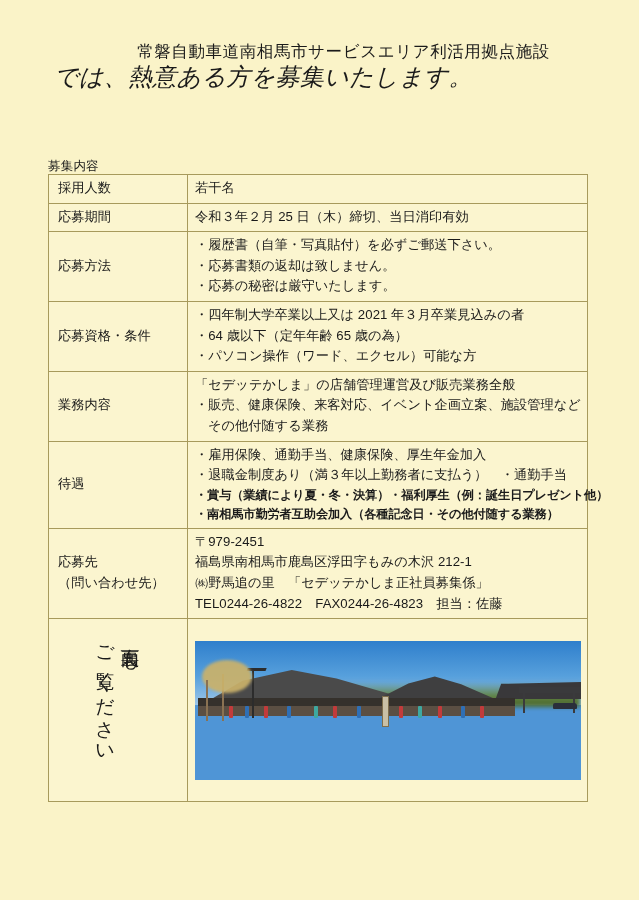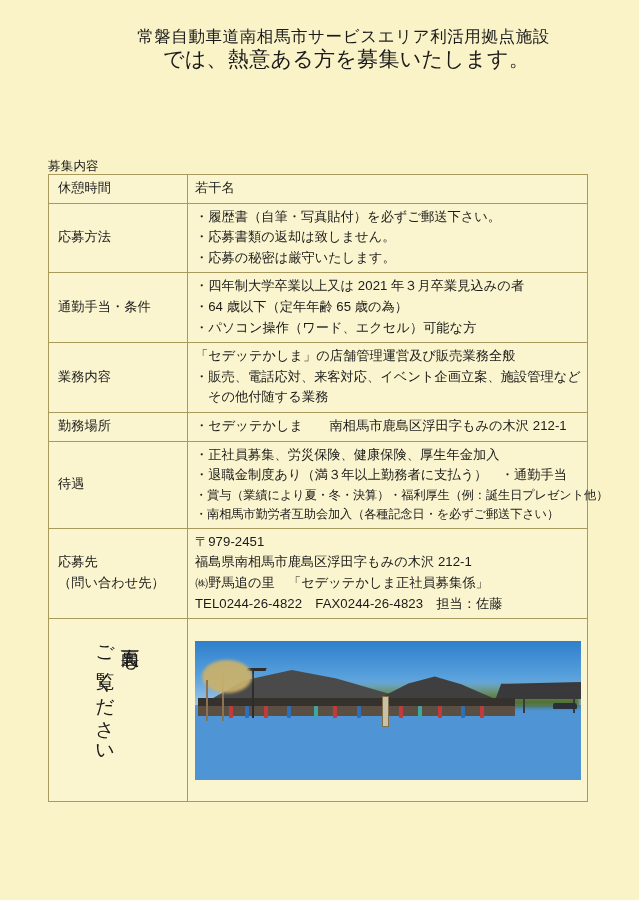--- a/index.html
+++ b/index.html
@@ -11,21 +11,21 @@
     height: 900px;
     background: #faf3c8;
     font-family: "Liberation Sans", "DejaVu Sans", sans-serif;
     color: #1a1a1a;
     overflow: hidden;
     position: relative;
   }
 
   
   #header {
-    padding-top: 27px;
+    padding-top: 42px;
     text-align: center;
     margin-left: 48px;
   }
   .hdr-line1 {
     font-size: 16.5px;
     letter-spacing: 0.6px;
     line-height: 1.1;
     white-space: nowrap;
   }
   .hdr-line2 {
@@ -37,26 +37,27 @@
     white-space: nowrap;
   }
   .hdr-line3 {
     font-size: 18.5px;
     letter-spacing: 0.3px;
     line-height: 1.38;
     margin-top: 10px;
     white-space: nowrap;
   }
   .hdr-line4 {
-    font-size: 21px;
+    font-size: 24px;
     letter-spacing: 0.3px;
     line-height: 1.38;
     white-space: nowrap;
-    text-align: center;
+    text-align: left;
     padding-left: 6px;
+    font-style: italic;
   }
 
   
   #table-caption {
     position: absolute;
     left: 48px;
     top: 158px;
     font-size: 12.5px;
     letter-spacing: 0.2px;
   }
@@ -83,21 +84,21 @@
     width: 122px;
     text-align: left;
     padding-left: 9px;
   }
   #recruit-table td.value {
     text-align: left;
   }
   .vline { display: block; white-space: nowrap; }
   .vline.indent { padding-left: 74px; }
   .vline.indent2 { padding-left: 13px; }
-  .vline.small { font-size: 12.2px; letter-spacing: -0.1px; }
+  .vline.small { font-size: 12.2px; letter-spacing: -0.1px; font-weight: bold; }
   .label-2line { line-height: 1.5; }
 
   
   td.bottom-cell-left {
     height: 182px;
     vertical-align: top;
     padding: 0 !important;
   }
   td.bottom-cell-right {
     padding: 0 !important;
@@ -220,72 +221,72 @@
 <div id="header">
   <div class="hdr-line1">常磐自動車道南相馬市サービスエリア利活用拠点施設</div>
   <div class="hdr-line4">では、熱意ある方を募集いたします。</div>
 </div>
 
 <div id="table-caption">募集内容</div>
 
 <table id="recruit-table">
   <tbody>
     <tr>
-      <td class="label">休憩時間</td>
+      <td class="label">採用人数</td>
       <td class="value">
         <span class="vline">若干名</span>
       </td>
     </tr>
 
+    <tr>
+      <td class="label">応募期間</td>
+      <td class="value">
+        <span class="vline">令和３年２月 25 日（木）締切、当日消印有効</span>
+      </td>
+    </tr>
 
     <tr>
       <td class="label">応募方法</td>
       <td class="value">
         <span class="vline">・履歴書（自筆・写真貼付）を必ずご郵送下さい。</span>
         <span class="vline">・応募書類の返却は致しません。</span>
         <span class="vline">・応募の秘密は厳守いたします。</span>
       </td>
     </tr>
 
     <tr>
-      <td class="label">通勤手当・条件</td>
+      <td class="label">応募資格・条件</td>
       <td class="value">
         <span class="vline">・四年制大学卒業以上又は 2021 年３月卒業見込みの者</span>
         <span class="vline">・64 歳以下（定年年齢 65 歳の為）</span>
         <span class="vline">・パソコン操作（ワード、エクセル）可能な方</span>
       </td>
     </tr>
 
     <tr>
       <td class="label">業務内容</td>
       <td class="value">
         <span class="vline">「セデッテかしま」の店舗管理運営及び販売業務全般</span>
-        <span class="vline">・販売、電話応対、来客対応、イベント企画立案、施設管理など</span>
+        <span class="vline">・販売、健康保険、来客対応、イベント企画立案、施設管理など</span>
         <span class="vline indent2">その他付随する業務</span>
       </td>
     </tr>
 
 
 
 
-    <tr>
-      <td class="label">勤務場所</td>
-      <td class="value">
-        <span class="vline">・セデッテかしま　　南相馬市鹿島区浮田字もみの木沢 212-1</span>
-      </td>
-    </tr>
 
 
     <tr>
       <td class="label">待遇</td>
       <td class="value">
-        <span class="vline">・正社員募集、労災保険、健康保険、厚生年金加入</span>
+        <span class="vline">・雇用保険、通勤手当、健康保険、厚生年金加入</span>
         <span class="vline">・退職金制度あり（満３年以上勤務者に支払う）　・通勤手当</span>
         <span class="vline small">・賞与（業績により夏・冬・決算）・福利厚生（例：誕生日プレゼント他）</span>
-        <span class="vline small">・南相馬市勤労者互助会加入（各種記念日・を必ずご郵送下さい）</span>
+        <span class="vline small">・南相馬市勤労者互助会加入（各種記念日・その他付随する業務）</span>
       </td>
     </tr>
 
 
     <tr>
       <td class="label label-2line">
         <span class="vline">応募先</span>
         <span class="vline">（問い合わせ先）</span>
       </td>
       <td class="value">

